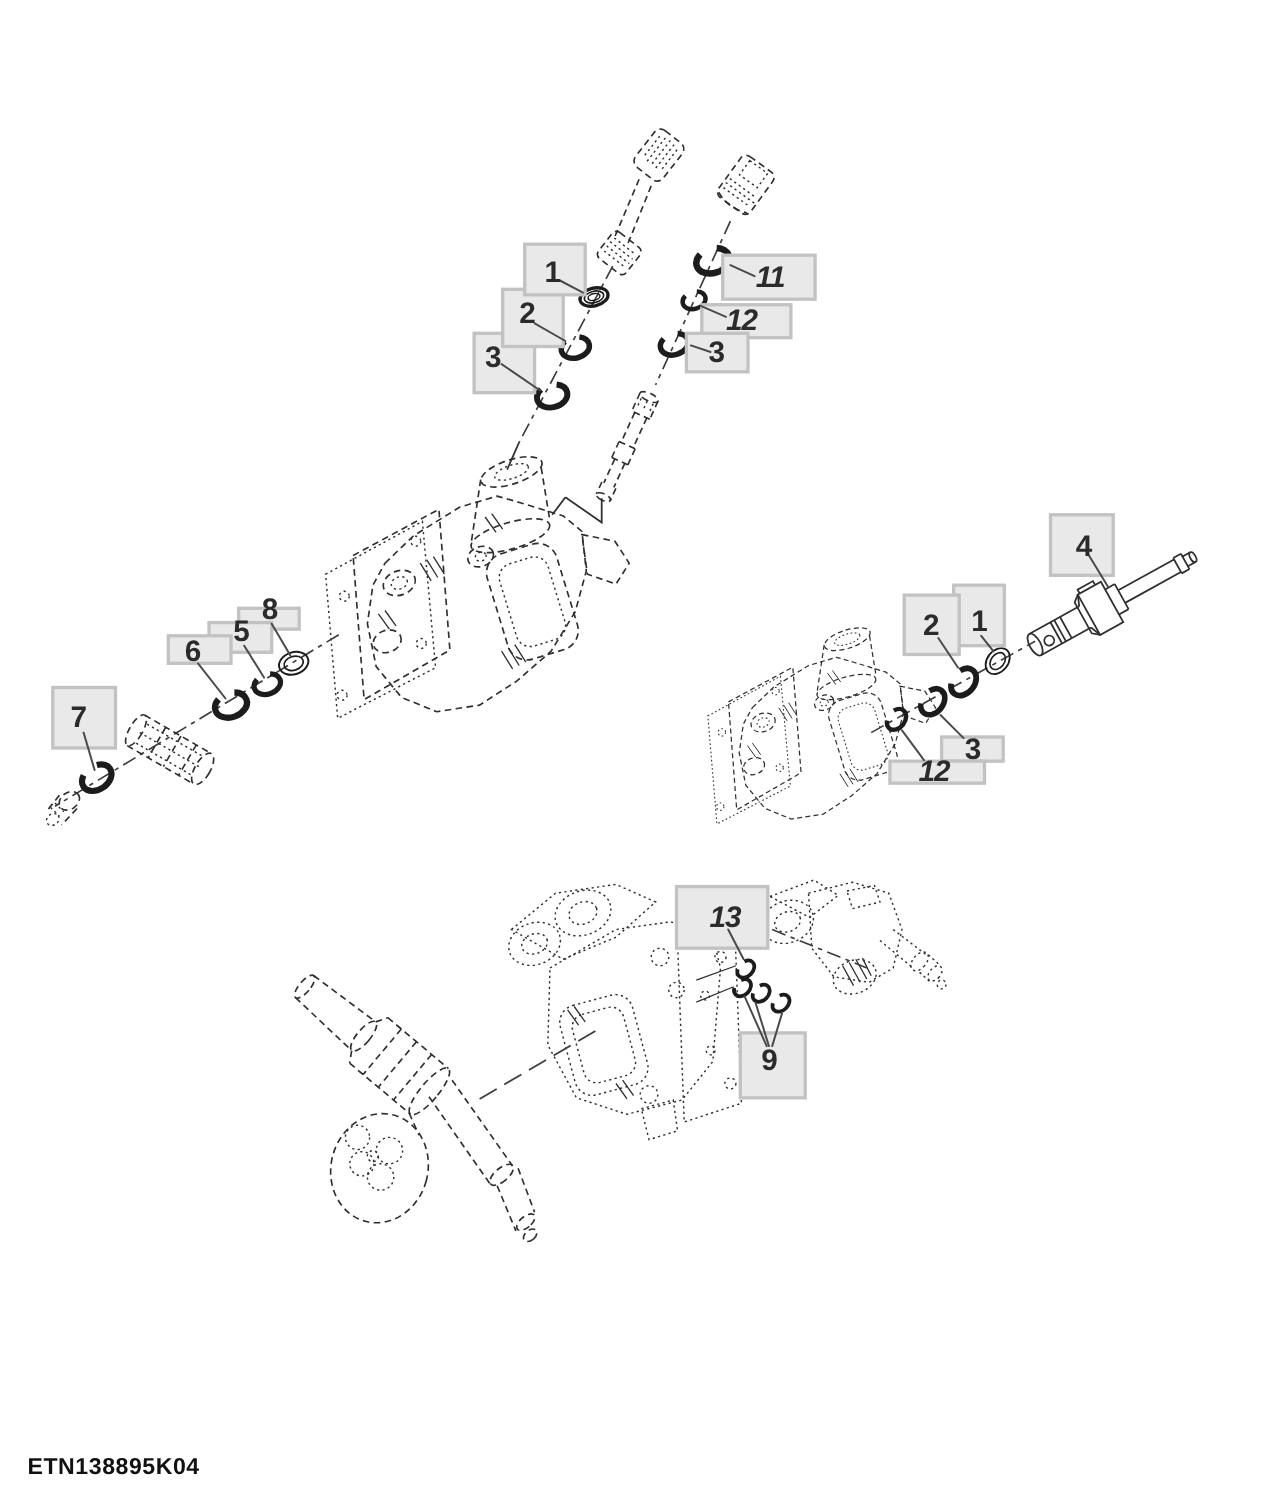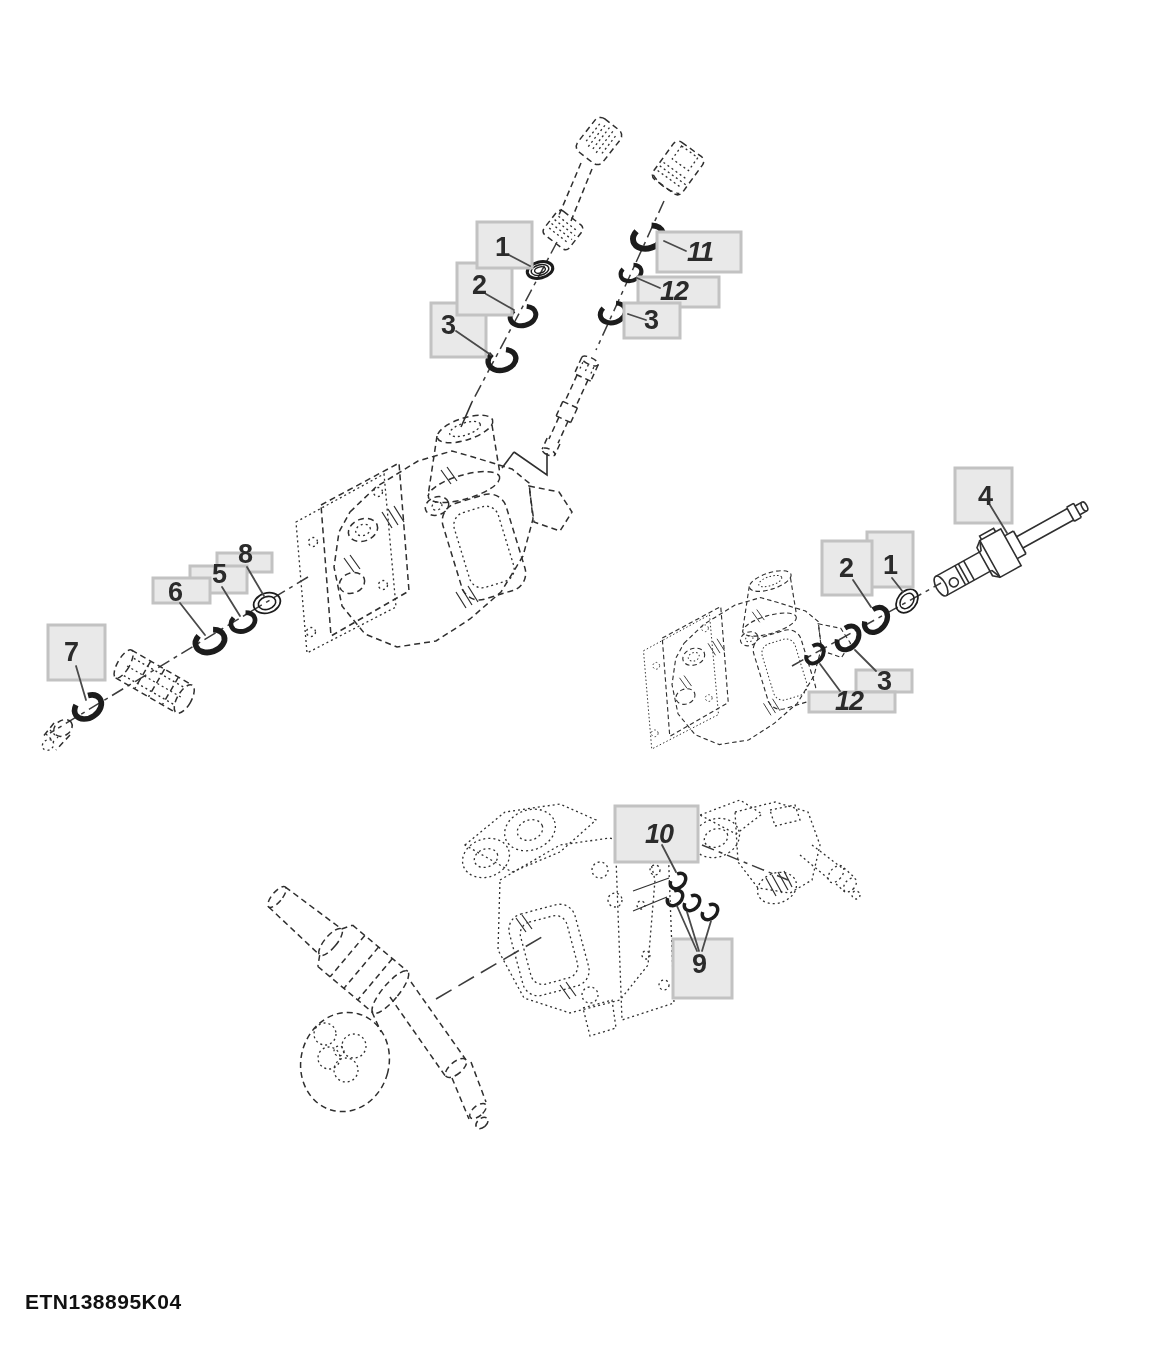--- a/index.html
+++ b/index.html
@@ -16,21 +16,21 @@
   .thin{stroke:var(--line);fill:none;stroke-width:1.1;}
   .axis{stroke:#3c3c3c;fill:none;stroke-width:1.5;stroke-dasharray:13 5 4 5;}
   .paxis{stroke:#3c3c3c;fill:none;stroke-width:1.6;stroke-dasharray:18 8;}
   .lead{stroke:var(--leader);stroke-width:1.8;stroke-linecap:round;fill:none;}
   .oring{stroke:#1c1c1c;fill:none;}
   .hatch{stroke:var(--line);stroke-width:1.2;fill:none;}
   .co-box{fill:var(--box-fill);stroke:var(--box-border);stroke-width:3;}
   .co-num{position:absolute;width:24px;text-align:center;font-weight:700;font-size:27px;
           line-height:30px;color:var(--label);letter-spacing:-1px;}
   .co-num.wide{width:44px;font-style:italic;}
-  .code{position:absolute;left:25px;top:1290px;font-weight:700;font-size:21px;color:#111;
+  .code{position:absolute;left:25px;top:1322px;font-weight:700;font-size:21px;color:#111;
         letter-spacing:.5px;}
 </style>
 </head>
 <body>
 
 <div class="stage">
 
 <svg width="1170" height="1366" viewBox="0 0 1170 1366">
   <defs>
     <g id="oring-c">
@@ -333,18 +333,18 @@
 <div class="co-num" style="left:639px;top:305px">3</div>
 <div class="co-num" style="left:233px;top:539px">8</div>
 <div class="co-num" style="left:207px;top:559px">5</div>
 <div class="co-num" style="left:163px;top:577px">6</div>
 <div class="co-num" style="left:59px;top:637px">7</div>
 <div class="co-num" style="left:973px;top:481px">4</div>
 <div class="co-num" style="left:878px;top:550px">1</div>
 <div class="co-num" style="left:834px;top:553px">2</div>
 <div class="co-num" style="left:872px;top:666px">3</div>
 <div class="co-num wide" style="left:827px;top:686px">12</div>
-<div class="co-num wide" style="left:637px;top:819px">10</div>
+<div class="co-num wide" style="left:637px;top:819px">13</div>
 <div class="co-num" style="left:687px;top:949px">9</div>
 
 <div class="code">ETN138895K04</div>
 
 </div>
 
 </body></html>

